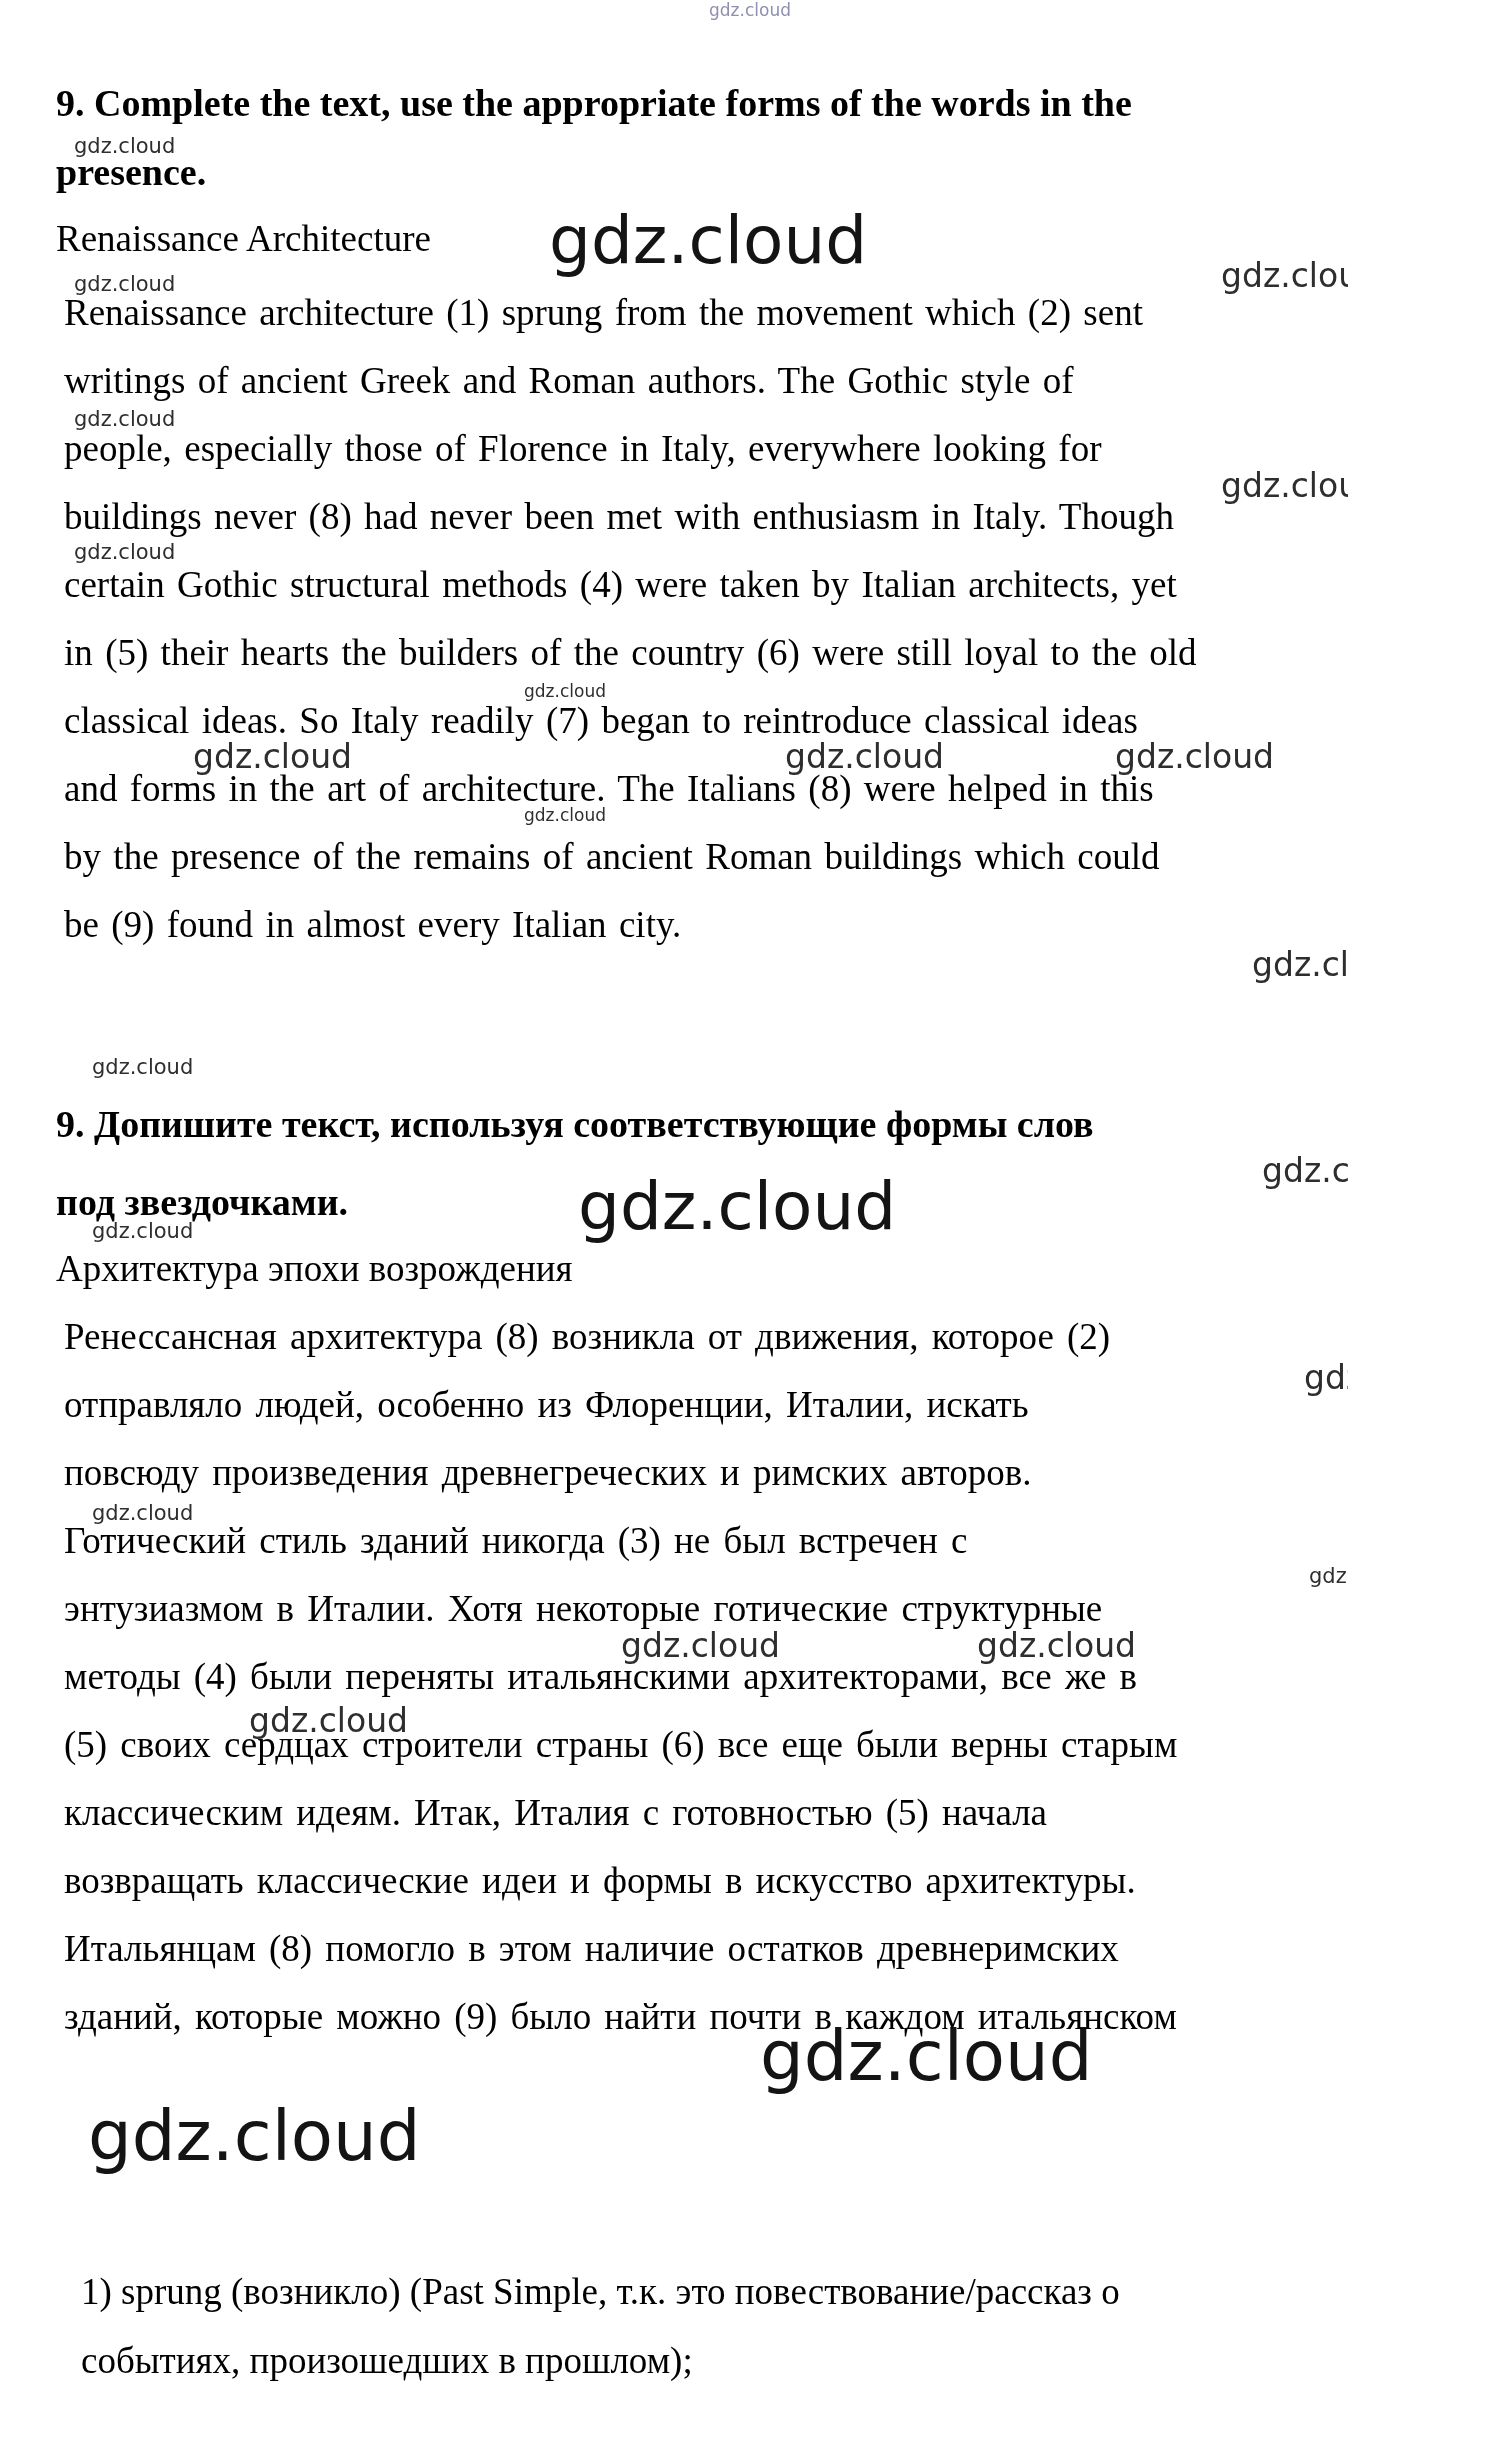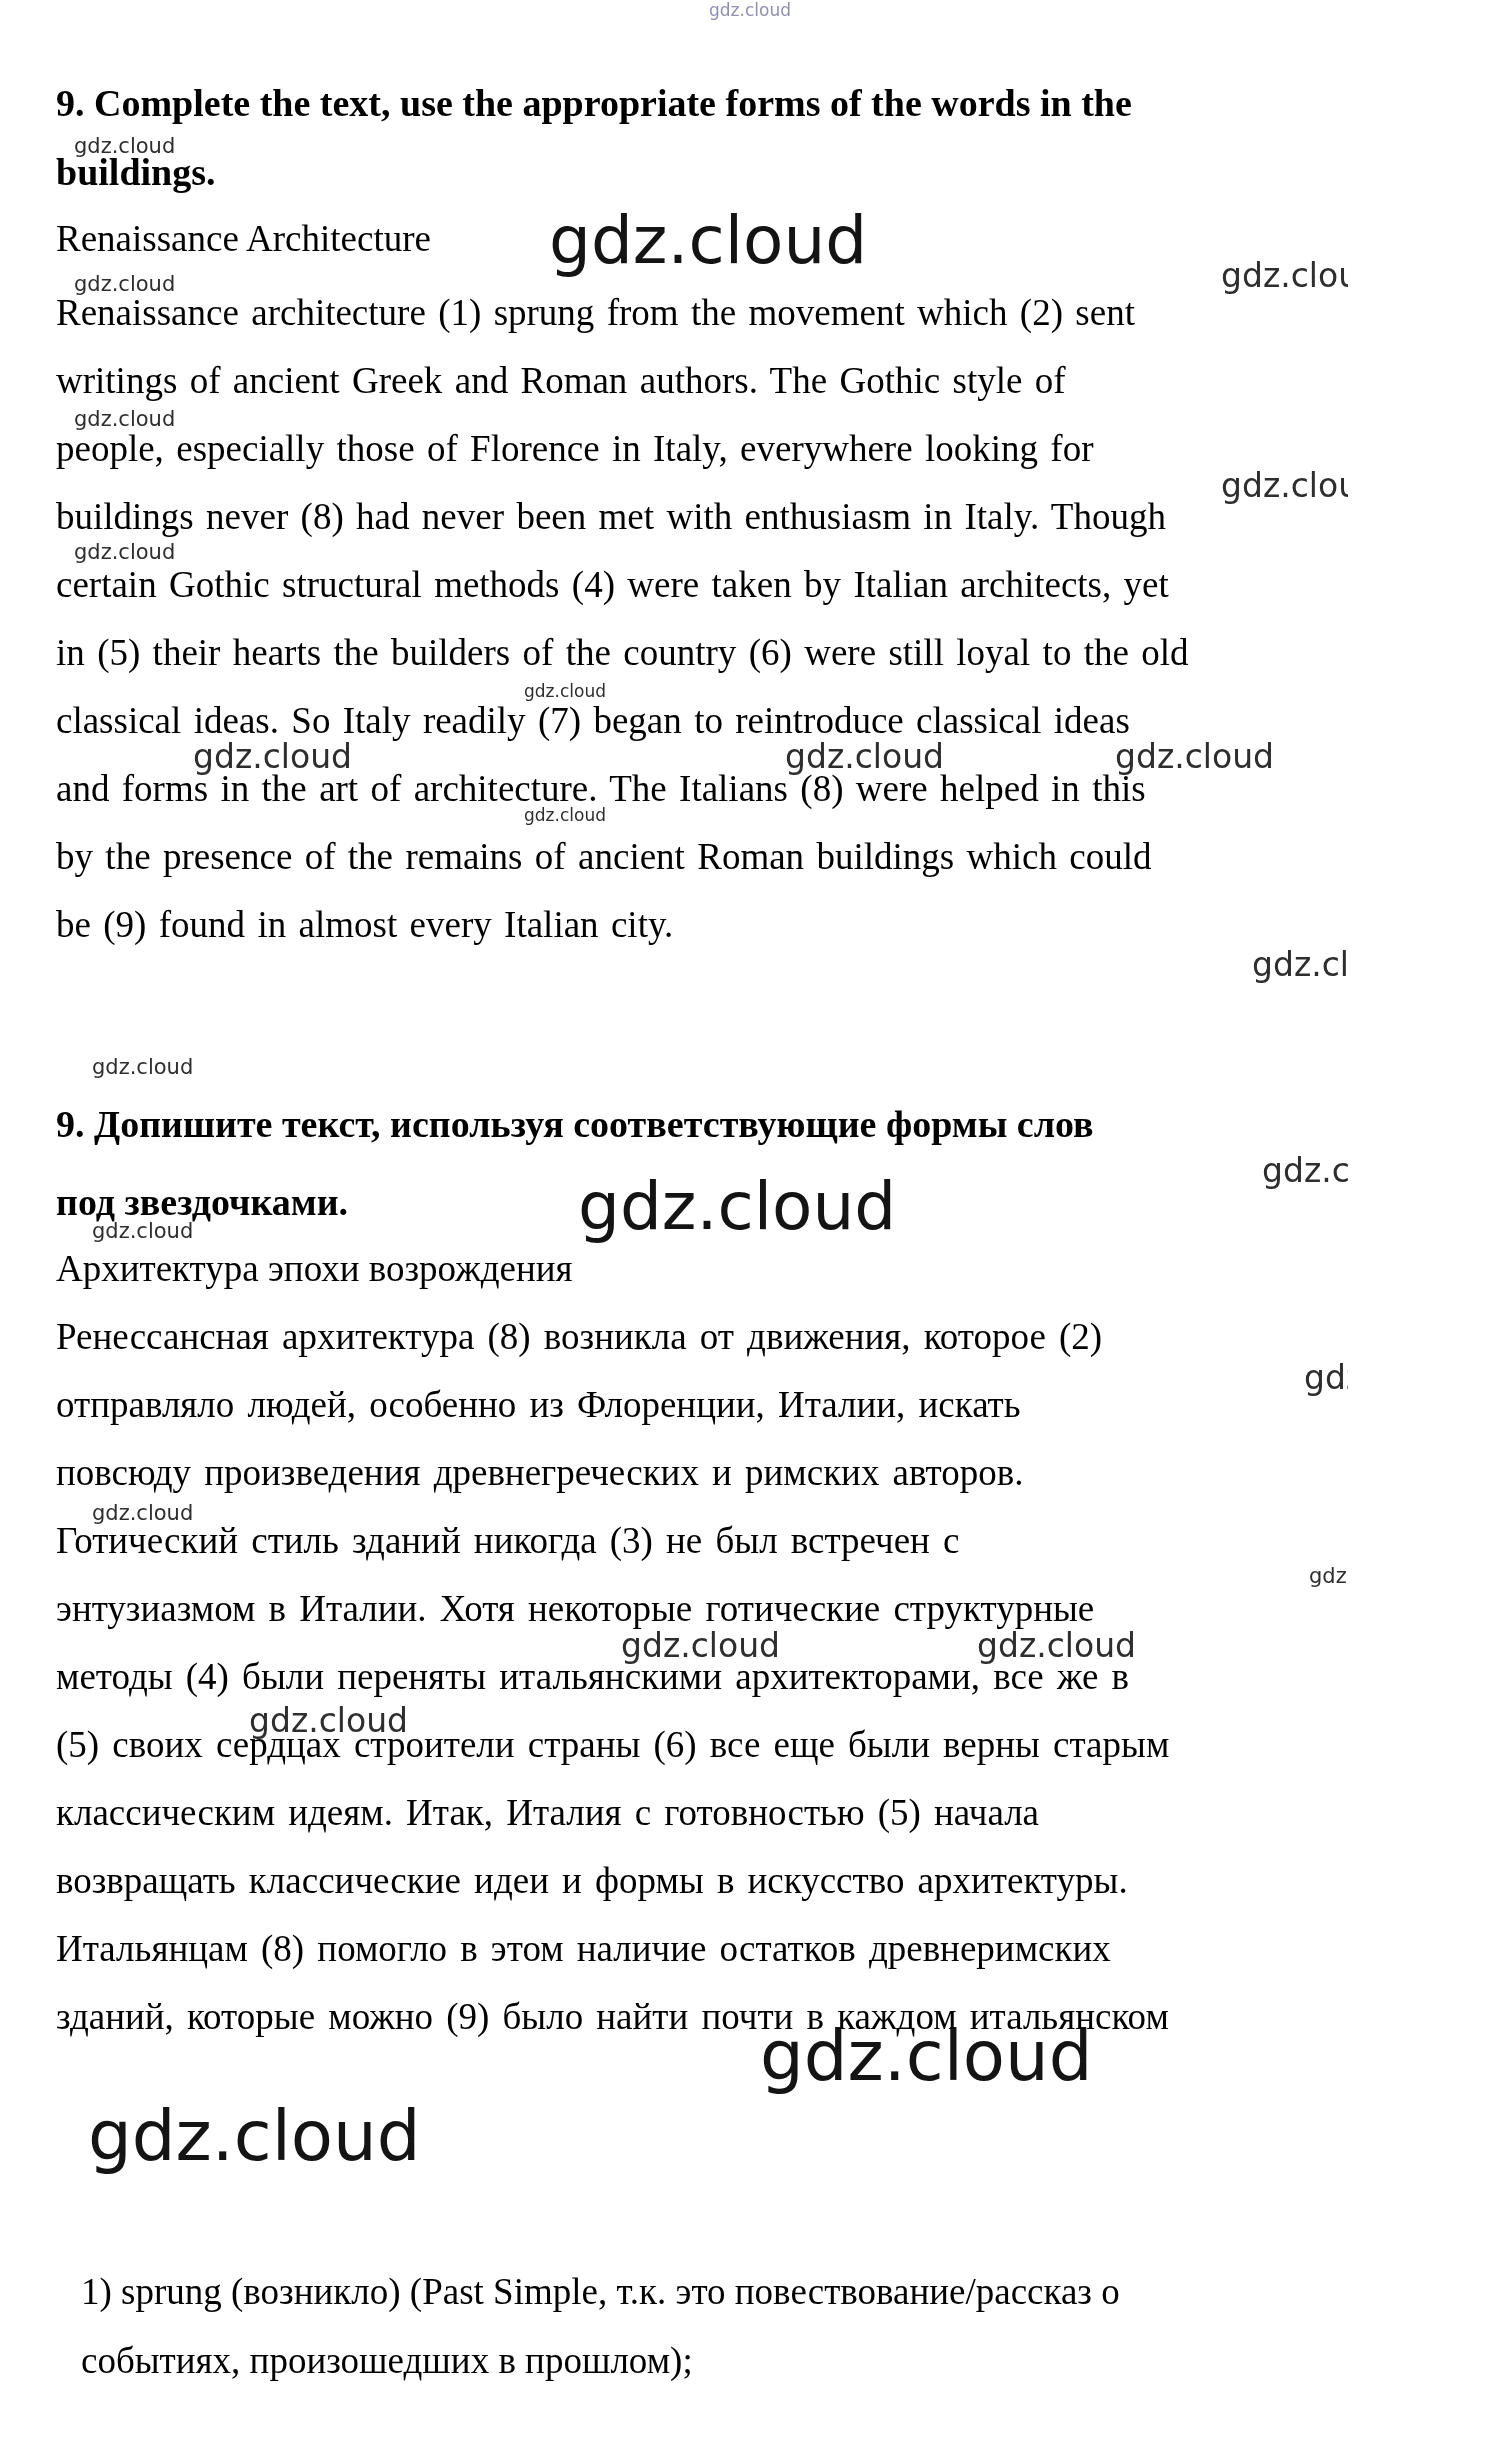--- a/index.html
+++ b/index.html
@@ -27,20 +27,21 @@
     font-weight: bold;
     font-size: 38px;
   }
   .heading-en { top: 69px;  line-height: 69px; }
   .heading-ru { top: 1085px; line-height: 78px; }
   .subtitle-en { top: 205px; line-height: 67px; font-size: 37px; }
   .subtitle-ru { top: 1235px; line-height: 68px; font-size: 37px; }
   .para {
     font-size: 37px;
     line-height: 68px;
+    margin-left: 8px;
   }
   .para-en { top: 279px; word-spacing: 3.1px; }
   .para-ru { top: 1303px; word-spacing: 3.9px; }
   .answers { top: 2257px; line-height: 69px; font-size: 37px; margin-left: 25px; }
   .wm {
     position: absolute;
     font-family: "DejaVu Sans", "Liberation Sans", sans-serif;
     line-height: 1;
     white-space: nowrap;
     color: #2e2e2e;
@@ -74,21 +75,21 @@
   <div class="wm" style="left:92px;top:1503px;font-size:21px">gdz.cloud</div>
   <div class="wm" style="left:1309px;top:1566px;font-size:21px">gdz.cloud</div>
   <div class="wm" style="left:621px;top:1629px;font-size:33px">gdz.cloud</div>
   <div class="wm" style="left:977px;top:1629px;font-size:33px">gdz.cloud</div>
   <div class="wm" style="left:249px;top:1704px;font-size:33px">gdz.cloud</div>
   <div class="wm wm-big" style="left:760px;top:2022px;font-size:69px">gdz.cloud</div>
   <div class="wm wm-big" style="left:88px;top:2102px;font-size:69px">gdz.cloud</div>
 
   <div class="block heading heading-en">
     <div class="line">9. Complete the text, use the appropriate forms of the words in the</div>
-    <div class="line">buildings.</div>
+    <div class="line">presence.</div>
   </div>
 
   <div class="block subtitle-en">
     <div class="line">Renaissance Architecture</div>
   </div>
 
   <div class="block para para-en">
     <div class="line">Renaissance architecture (1) sprung from the movement which (2) sent</div>
     <div class="line">writings of ancient Greek and Roman authors. The Gothic style of</div>
     <div class="line">people, especially those of Florence in Italy, everywhere looking for</div>

